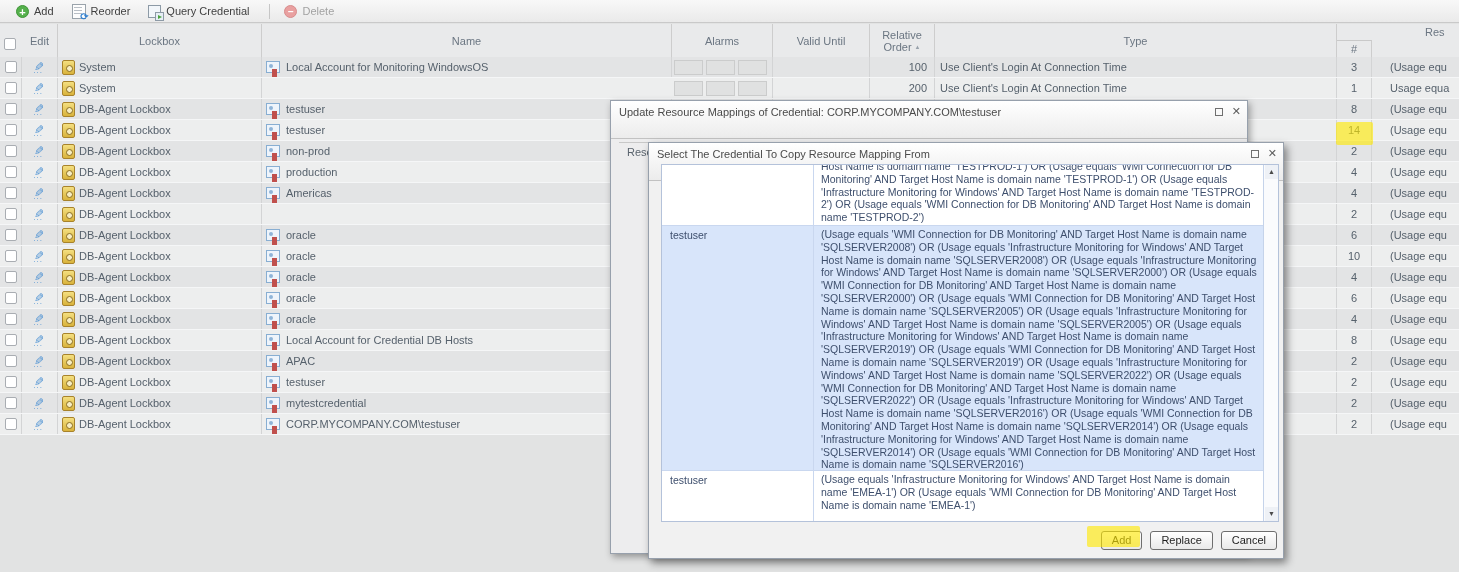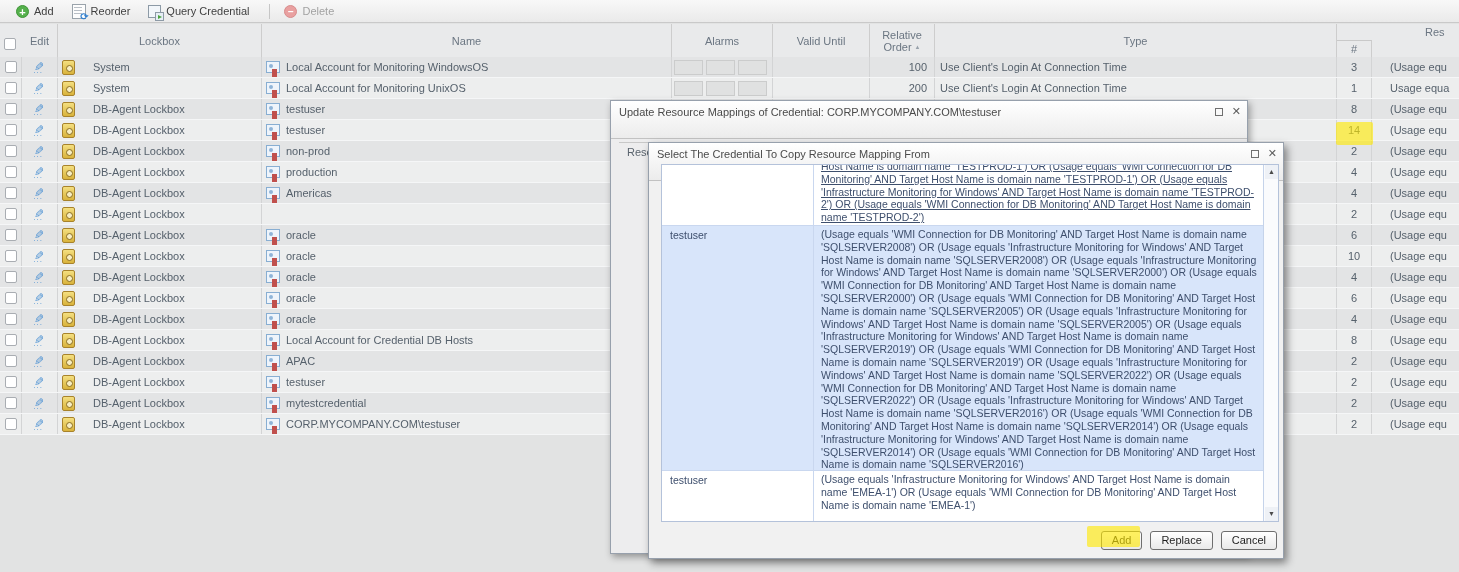--- a/index.html
+++ b/index.html
@@ -42,21 +42,21 @@
   .cbox{display:inline-block;width:12px;height:12px;background:#fff;border:1px solid #a9adb2;border-radius:2px;box-sizing:border-box;}
 
   
   #tbody{position:absolute;left:0;top:57px;width:1459px;z-index:1;}
   .trow{position:relative;width:1459px;height:21px;background:#e3e4e5;border-bottom:1px solid #f5f6f7;box-sizing:border-box;}
   .trow.alt{background:#edeeee;}
   .cell{position:absolute;top:0;height:20px;border-right:1px solid #d3d4d5;box-sizing:border-box;
         display:flex;align-items:center;overflow:hidden;white-space:nowrap;}
   .cl-check{left:0;width:22px;justify-content:center;}
   .cl-edit{left:22px;width:36px;justify-content:center;}
-  .cl-lockbox{left:58px;width:204px;padding-left:4px;gap:18px;}
+  .cl-lockbox{left:58px;width:204px;padding-left:4px;gap:4px;}
   .cl-name{left:262px;width:410px;padding-left:4px;gap:6px;}
   .cl-alarms{left:672px;width:101px;gap:3px;padding-left:2px;}
   .cl-valid{left:773px;width:97px;}
   .cl-order{left:870px;width:65px;justify-content:flex-end;padding-right:7px;}
   .cl-type{left:935px;width:402px;padding-left:5px;}
   .cl-num{left:1337px;width:35px;justify-content:center;}
   .cl-res{left:1384px;width:87px;padding-left:6px;border-right:none;}
   .abox{width:29px;height:15px;background:#e0e1e1;border:1px solid #cbcccc;box-sizing:border-box;}
   .ic-edit{position:relative;color:#4a90d2;font-size:12px;line-height:10px;transform:scaleX(-1);}
   .ic-edit::after{content:"...";position:absolute;left:1px;top:4px;font-size:8px;letter-spacing:1px;transform:scaleX(-1);}
@@ -99,21 +99,21 @@
               border:1px solid #b4c2da;box-sizing:border-box;overflow:hidden;}
   #sel-rows{position:absolute;left:0;top:0;width:601px;}
   .srow{position:relative;width:601px;border-bottom:1px solid #c9d7ef;box-sizing:border-box;overflow:hidden;}
   .srow0{height:61px;}
   .srow1{height:245px;background:#d8e5fa;}
   .srow2{height:52px;}
   .s-name{position:absolute;left:0;top:0;bottom:0;width:152px;border-right:1px solid #c9d7ef;
           box-sizing:border-box;padding:3px 4px 0 8px;color:#3e4f6d;font-size:10.5px;}
   .s-map{position:absolute;left:153px;top:0;bottom:0;right:0;overflow:hidden;}
   .s-map p{margin:0;padding:2px 6px 0 6px;font-size:10.5px;line-height:12.8px;color:#3e4f6d;}
-  .srow0 .s-map p{margin-top:-7px;text-decoration:underline;}
+  .srow0 .s-map p{margin-top:-7px;}
   #sel-scroll{position:absolute;right:0;top:0;width:15px;height:356px;background:#fafbfd;
               border-left:1px solid #c5d3ea;box-sizing:border-box;}
   .sc-btn{position:absolute;left:1px;width:13px;height:14px;text-align:center;font-size:7px;color:#4a4a4a;
           line-height:14px;background:#eef1f6;}
   #sc-up{top:0;}
   #sc-down{bottom:0;}
   #sel-btnbar{position:absolute;left:0;right:0;top:379px;height:37px;display:flex;align-items:center;
               justify-content:flex-end;padding-right:6px;box-sizing:border-box;}
   .btn{margin-left:8px;padding:2px 10px 3px 10px;border:1px solid #6e6e6e;border-radius:3px;
        background:linear-gradient(#ffffff,#e9e9e9);color:#1f1f1f;font-size:11px;font-family:inherit;}
@@ -193,24 +193,20 @@
     <span class="cell cl-check">
           <span class="cbox"></span>
         </span>
     <span class="cell cl-edit">
           <span class="ic-edit">✎</span>
         </span>
     <span class="cell cl-lockbox">
           <span class="ic-lockbox"></span>
           <span class="c-lockbox">System</span>
         </span>
-    <span class="cell cl-name">
-          <span class="ic-cred"></span>
-          <span class="c-name">Local Account for Monitoring UnixOS</span>
-        </span>
     <span class="cell cl-alarms">
           <span class="abox"></span>
           <span class="abox"></span>
           <span class="abox"></span>
         </span>
     <span class="cell cl-valid"></span>
     <span class="cell cl-order c-order">200</span>
     <span class="cell cl-type c-type">Use Client's Login At Connection Time</span>
     <span class="cell cl-num c-num">1</span>
     <span class="cell cl-res c-res">Usage equa</span>

